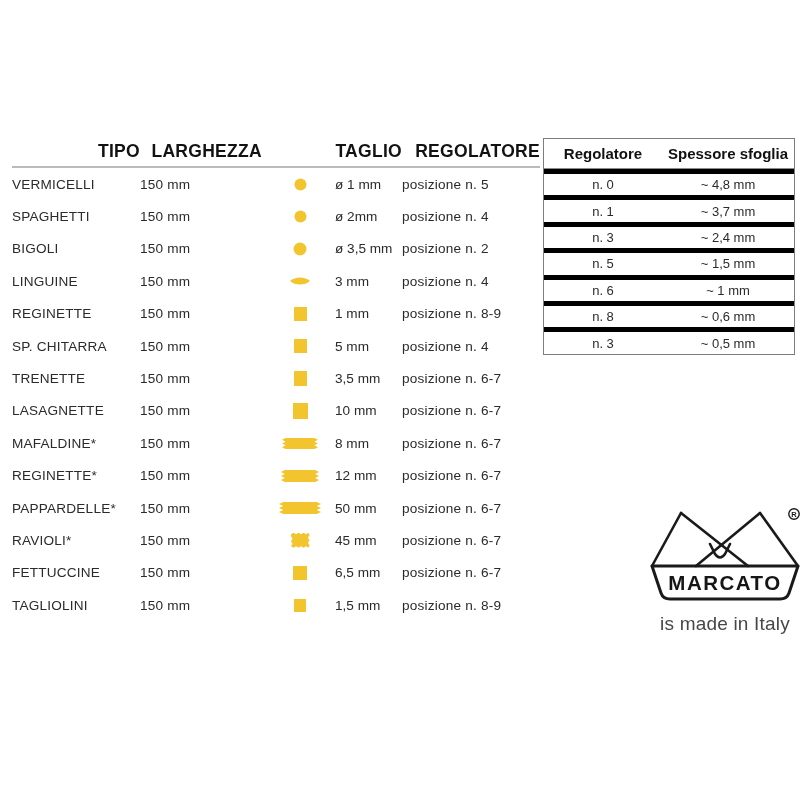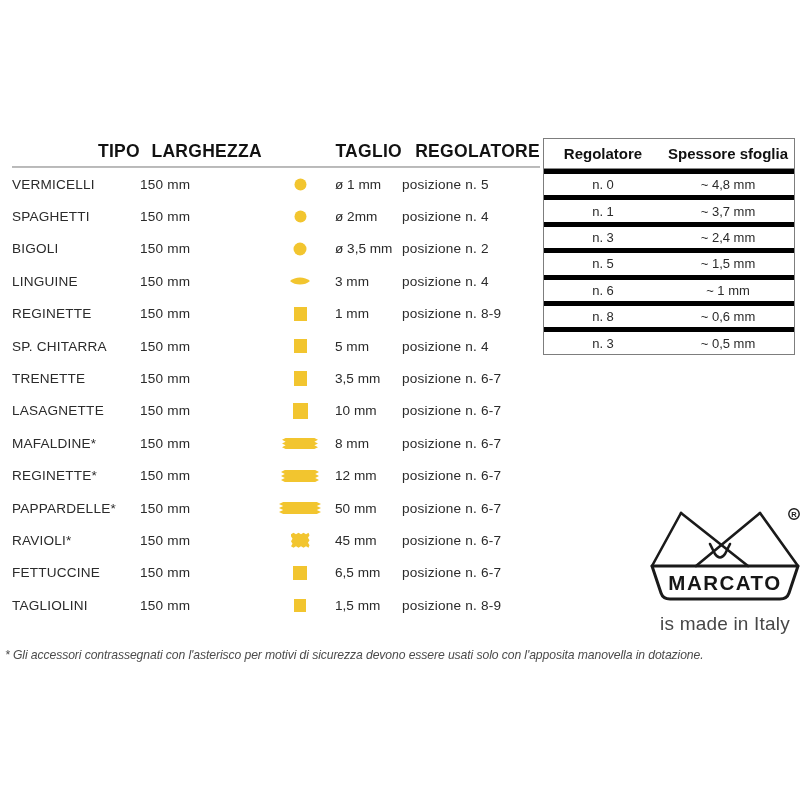--- a/index.html
+++ b/index.html
@@ -288,15 +288,14 @@
       <path class="lg-thin" d="M33,7 L100,60"></path>
       <path class="lg-thin" d="M112,7 L48,60"></path>
       <path class="lg-thin" d="M62,38 L67,48 Q72,55 77,48 L82,38"></path>
       <circle cx="146" cy="8" r="5.2" fill="none" stroke="#1a1a1a" stroke-width="1.4"></circle>
       <text x="146" y="10.8" text-anchor="middle" font-size="7.5" font-weight="bold" font-family="Liberation Sans, sans-serif" fill="#1a1a1a">R</text>
       <text x="77" y="84" text-anchor="middle" font-size="20.5" font-weight="bold" letter-spacing="1.5" font-family="Liberation Sans, sans-serif" fill="#161616">MARCATO</text>
     </svg>
     <div id="logo-tagline">is made in Italy</div>
   </div>
 
-  <div id="footnote">* Gli accessori contrassegnati con l'asterisco per motivi di sicurezza devono essere usati solo con l'apposita manovella in dotazione.</div>
 
 </div>
 
 </body></html>

